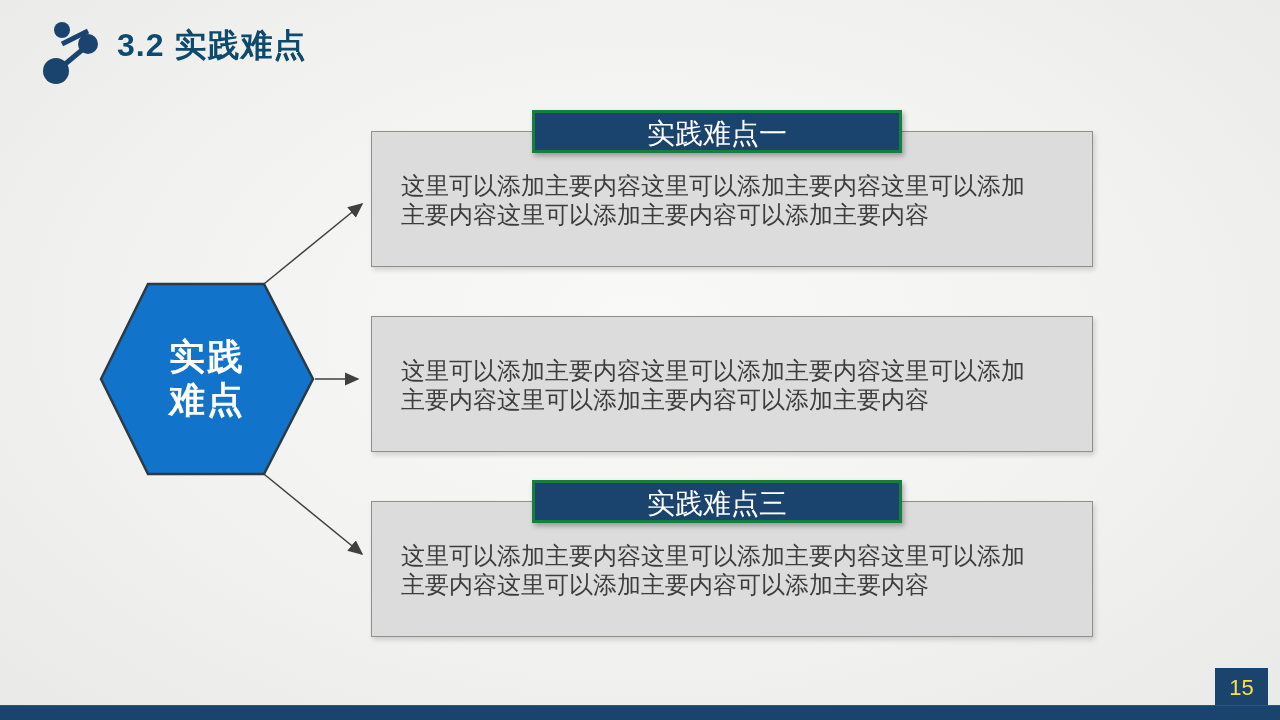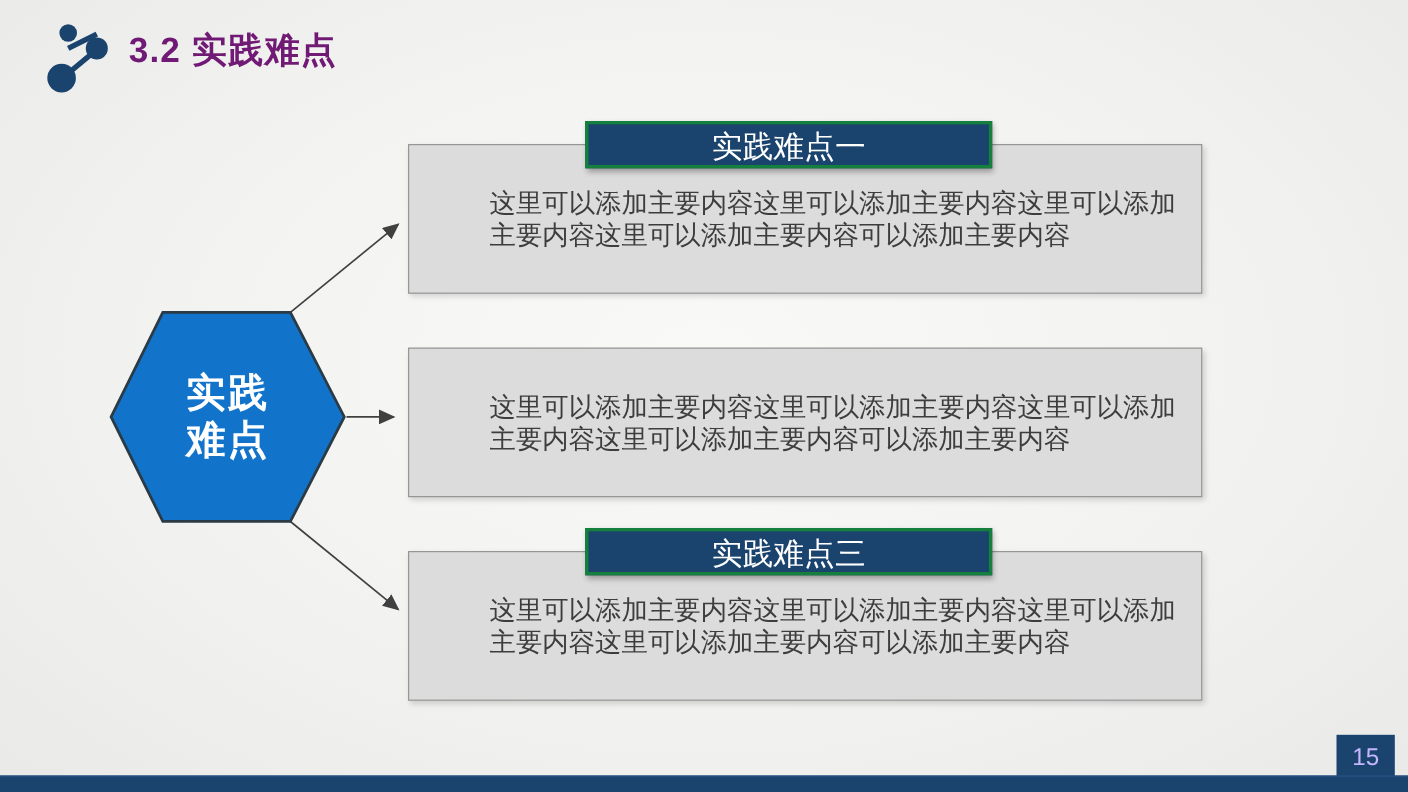--- a/index.html
+++ b/index.html
@@ -8,21 +8,21 @@
     font-family:"Liberation Sans","DejaVu Sans",sans-serif;
     position:relative; overflow:hidden;
     background:radial-gradient(ellipse at 50% 45%, #f9f9f7 0%, #f2f2f0 55%, #e9eae8 100%);
   }
   .slide { position:absolute; inset:0; }
 
   
   .title-icon { position:absolute; left:36px; top:10px; width:78px; height:82px; }
   .slide-title {
     position:absolute; left:117px; top:24px;
-    font-size:32px; font-weight:bold; color:#701a75; letter-spacing:1px;
+    font-size:32px; font-weight:bold; color:#0c4a6e; letter-spacing:1px;
   }
 
   
   .hex-wrap { position:absolute; left:98px; top:281px; width:218px; height:196px; }
   .hex-label {
     position:absolute; left:98px; top:281px; width:218px; height:196px;
     display:flex; flex-direction:column; align-items:center; justify-content:center;
     color:#ffffff; font-size:36px; font-weight:bold; line-height:43px;
     letter-spacing:2px; text-align:center;font-family:Liberation Serif, serif;
   }
@@ -40,31 +40,31 @@
   }
   .unit .box-header {
     position:absolute; top:0; left:161px; width:370px; height:43px;
     background:#1a436e; border:3px solid #15803d;
     box-shadow:2px 3px 5px rgba(0,0,0,0.3);
     color:#ffffff; font-size:28px; text-align:center; line-height:41px; z-index:2;
   }
   .unit .box-text {
     position:absolute; top:21px; left:0; width:722px;
     padding:40px 50px 0 30px;
-    font-size:24px; line-height:29px; color:#3d3d3d; z-index:1;margin-left:44px;
+    font-size:24px; line-height:29px; color:#3d3d3d; z-index:1;
   }
 
   
   .footer-bar {
     position:absolute; left:0; bottom:0; width:1280px; height:15px;
     background:#1a436e; border-top:1px solid #2a5587;
   }
   .page-badge {
     position:absolute; left:1215px; top:668px; width:53px; height:52px;
-    background:#1a436e; color:#c4b5fd; font-size:22px;
+    background:#1a436e; color:#fde047; font-size:22px;
     text-align:center; line-height:40px;
   }
 </style>
 </head>
 <body>
 
 <div class="slide">
 
   <svg class="title-icon" viewBox="0 0 78 82">
     <line x1="26" y1="34" x2="52" y2="21" stroke="#1a436e" stroke-width="5"></line>

